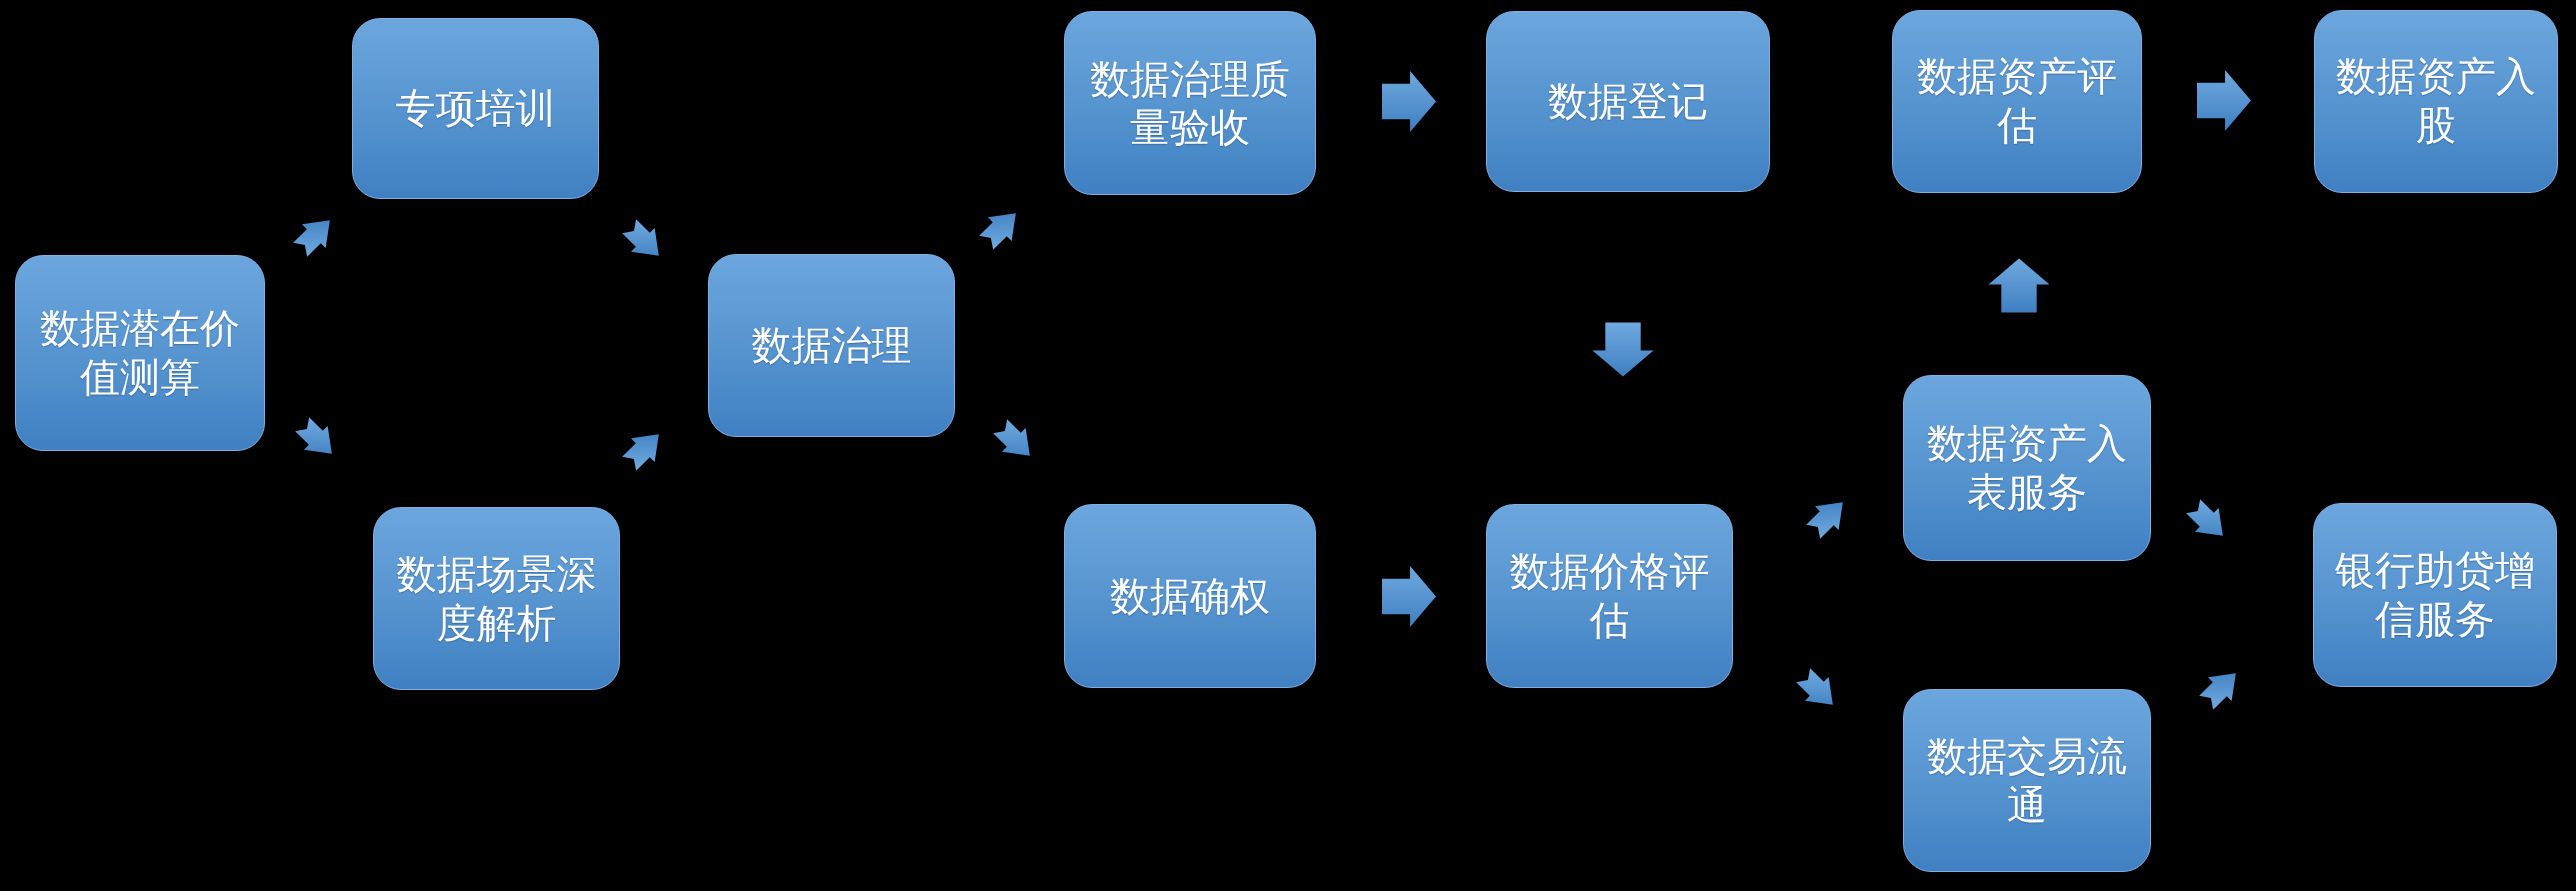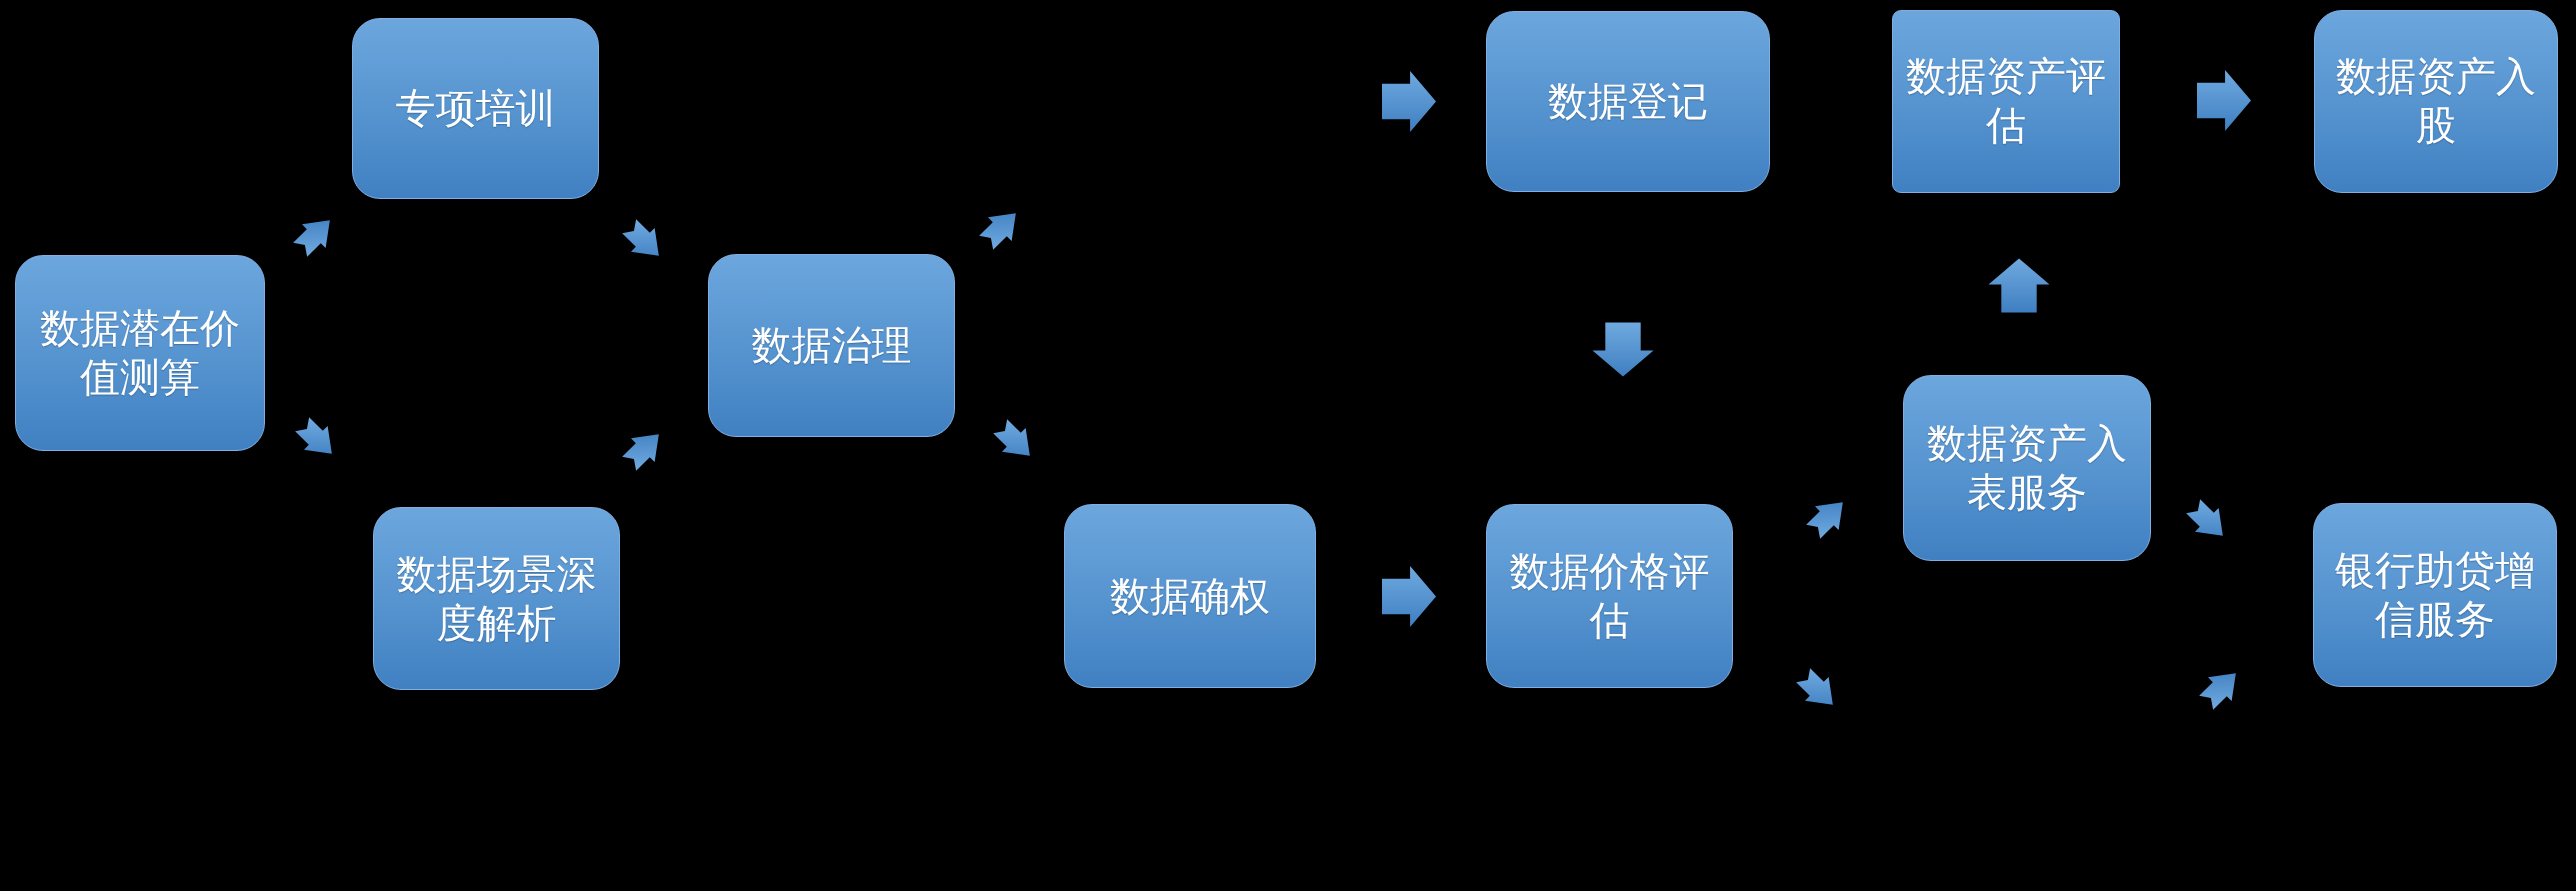--- a/index.html
+++ b/index.html
@@ -84,42 +84,50 @@
     <div class="node" style="left: 352px; top: 18px; width: 247px; height: 181px;">
       <span class="node-label">专项培训</span>
     </div>
     <div class="node" style="left: 352px; top: 507px; width: 247px; height: 183px; margin-left: 21px;">
       <span class="node-label">数据场景深
 度解析</span>
     </div>
     <div class="node" style="left: 708px; top: 254px; width: 247px; height: 183px;">
       <span class="node-label">数据治理</span>
     </div>
+    <div class="node" style="left: 1064px; top: 11.3px; width: 252px; height: 184px;">
+      <span class="node-label">数据治理质
+量验收</span>
+    </div>
     <div class="node" style="left: 1486px; top: 11.3px; width: 284px; height: 181px;">
       <span class="node-label">数据登记</span>
     </div>
     <div class="node" style="left: 1064px; top: 504px; width: 252px; height: 184px;">
       <span class="node-label">数据确权</span>
     </div>
     <div class="node" style="left: 1486px; top: 504px; width: 247px; height: 184px;">
       <span class="node-label">数据价格评
 估</span>
     </div>
-    <div class="node" style="left: 1892px; top: 9.5px; width: 228px; height: 183px; border-radius: 9px;">
+    <div class="node" style="left: 1892px; top: 9.5px; width: 250px; height: 183px;">
       <span class="node-label">数据资产评
 估</span>
     </div>
     <div class="node" style="left: 2314px; top: 9.5px; width: 244px; height: 183px;">
       <span class="node-label">数据资产入
 股</span>
     </div>
     <div class="node" style="left: 1903px; top: 375px; width: 248px; height: 186px;">
       <span class="node-label">数据资产入
 表服务</span>
     </div>
+    <div class="node" style="left: 1903px; top: 689px; width: 248px; height: 183px;">
+      <span class="node-label">数据交易流
+通</span>
+    </div>
     <div class="node" style="left: 2313px; top: 503px; width: 244px; height: 184px;">
       <span class="node-label">银行助贷增
 信服务</span>
     </div>
     <div class="arrow" style="left: 294px; top: 216px; width: 42px; height: 38px; transform: rotate(-45deg);">
       <svg viewBox="0 0 100 100" preserveAspectRatio="none">
         <path d="M0,24 L46,24 L46,6 L100,50 L46,94 L46,76 L0,76 L16,50 Z" fill="url(#grad-r-45)"></path>
       </svg>
     </div>
     <div class="arrow" style="left: 296px; top: 420px; width: 42px; height: 38px; transform: rotate(45deg);">

